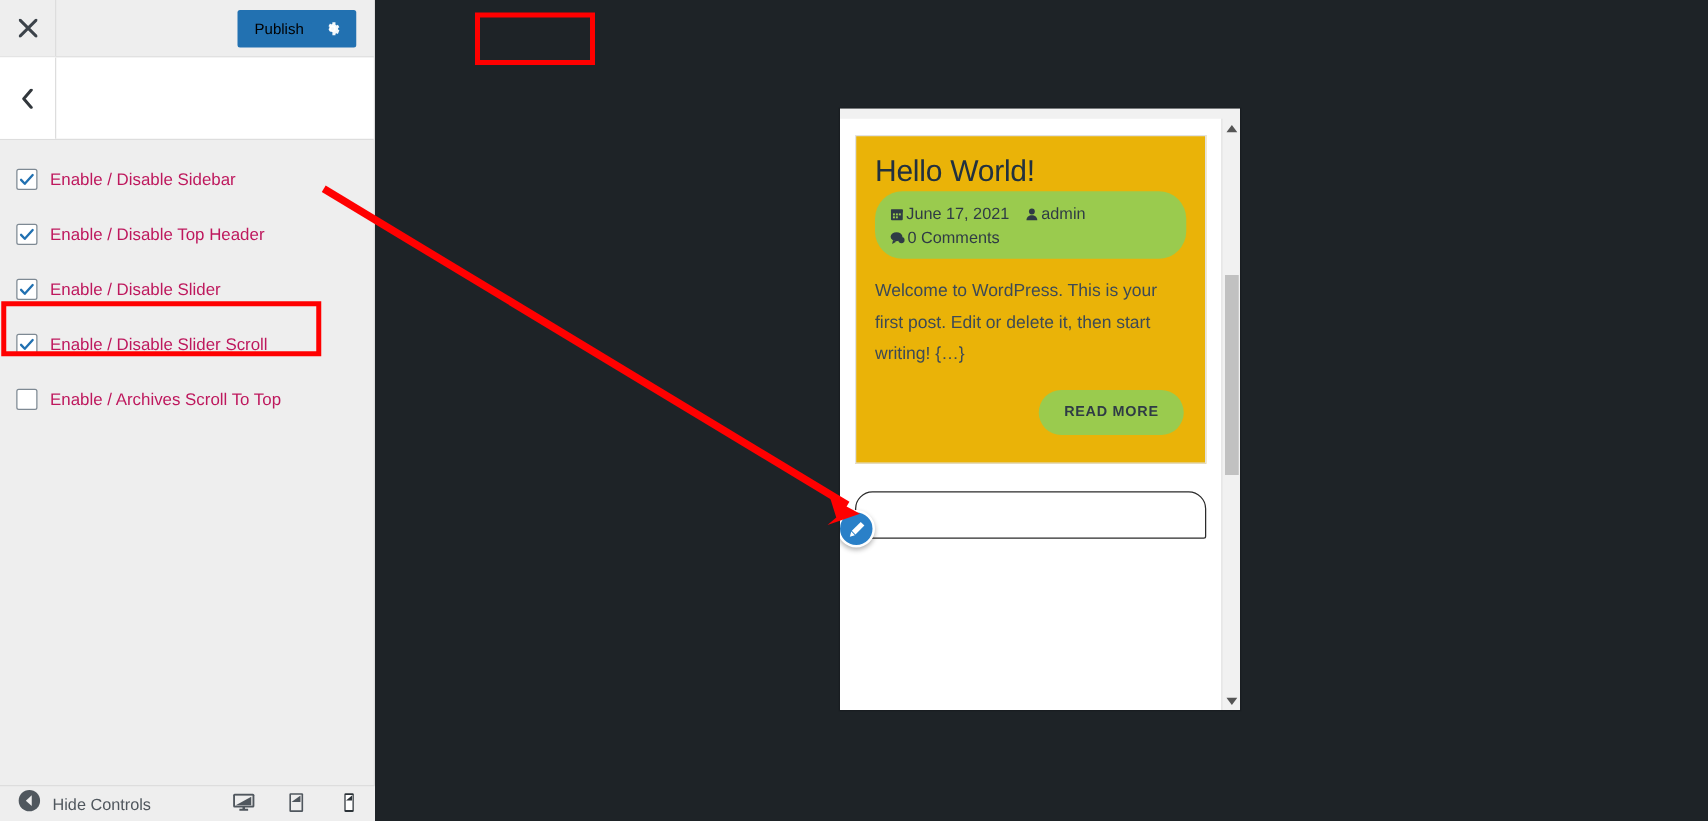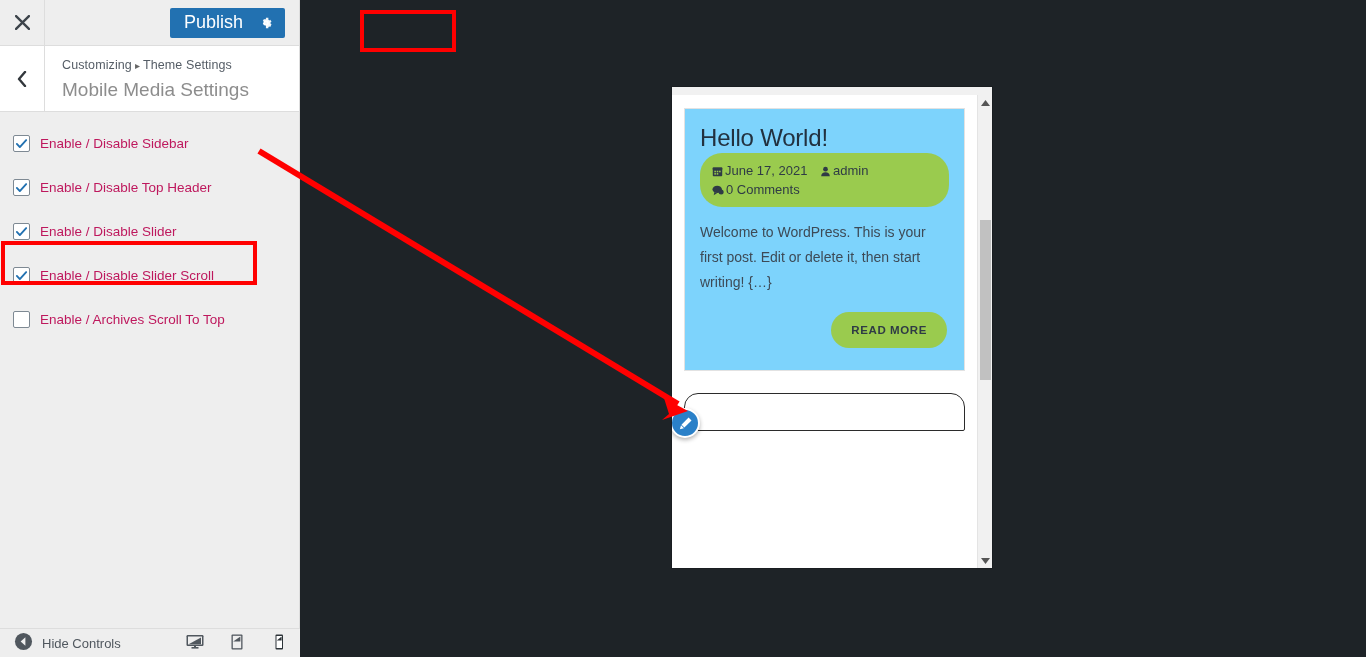--- a/index.html
+++ b/index.html
@@ -38,25 +38,25 @@
   .cz-close svg { display: block; }
   .cz-topbar-spacer { flex: 1; }
   .publish-wrap {
     position: relative;
     margin-right: 14px;
     display: flex; align-items: center;
   }
   .publish-btn {
     display: flex; align-items: center; gap: 16px;
     background: #2271b1;
-    color: #ffffff;
+    color: #000000;
     border: none;
     height: 30px;
     padding: 0 12px 0 14px;
-    font-size: 18px;
+    font-size: 12px;
     font-family: "Liberation Sans", sans-serif;
     cursor: pointer;
     border-radius: 2px;
   }
   .publish-btn .gear { display: flex; align-items: center; }
   
   .hl-publish {
     position: absolute;
     left: 190px; top: 2px;
     width: 96px; height: 42px;
@@ -210,21 +210,21 @@
     width: 11px; height: 160px;
     background: #c1c1c1;
   }
 
   
   .site {
     padding: 13px 12px 0 12px;
   }
   .post-card {
     border: 1px solid #e2e2e2;
-    background: #7dd3fc;
+    background: #eab308;
     padding: 14px 15px 22px 15px;
   }
   .post-title {
     font-size: 24px;
     color: #22313f;
     font-weight: 400;
     line-height: 30px;
     letter-spacing: -0.2px;
   }
   .post-meta {
@@ -411,26 +411,20 @@
         <div class="hl-publish"></div>
       </div>
     </div>
 
     <div class="cz-header">
       <div class="cz-back">
         <svg width="11" height="16" viewBox="0 0 11 16">
             <path d="M8 1L2 8l6 7" stroke="#32373c" stroke-width="2.4" fill="none" stroke-linecap="round" stroke-linejoin="round"></path>
           </svg>
       </div>
-      <div class="cz-header-text">
-        <div class="cz-breadcrumb">
-          <span>Customizing</span><span class="sep">▸</span><span>Theme Settings</span>
-        </div>
-        <div class="cz-title">Mobile Media Settings</div>
-      </div>
     </div>
 
     <div class="cz-controls">
       <label class="ctrl-row">
         <span class="cbx">
             <svg width="13" height="13" viewBox="0 0 14 14">
               <path d="M2 7.4l3.2 3.4L12 3.3" stroke="#2271b1" stroke-width="2" fill="none" stroke-linecap="round" stroke-linejoin="round"></path>
             </svg>
           </span>
         <span class="ctrl-label">Enable / Disable Sidebar</span>

